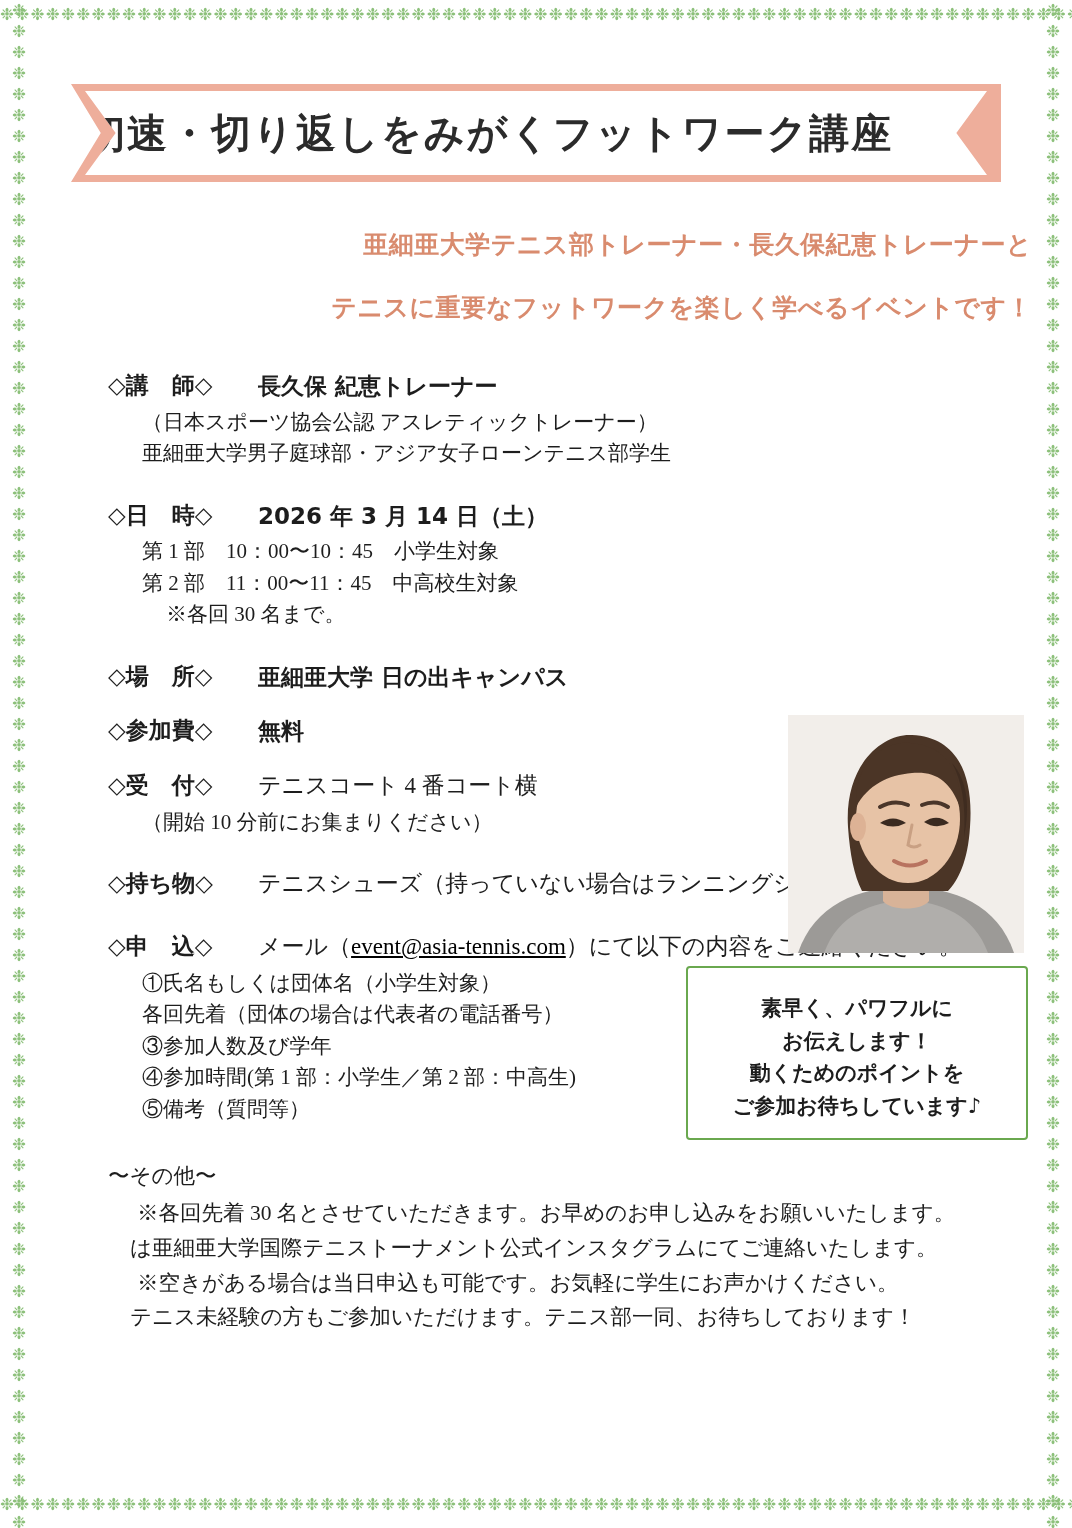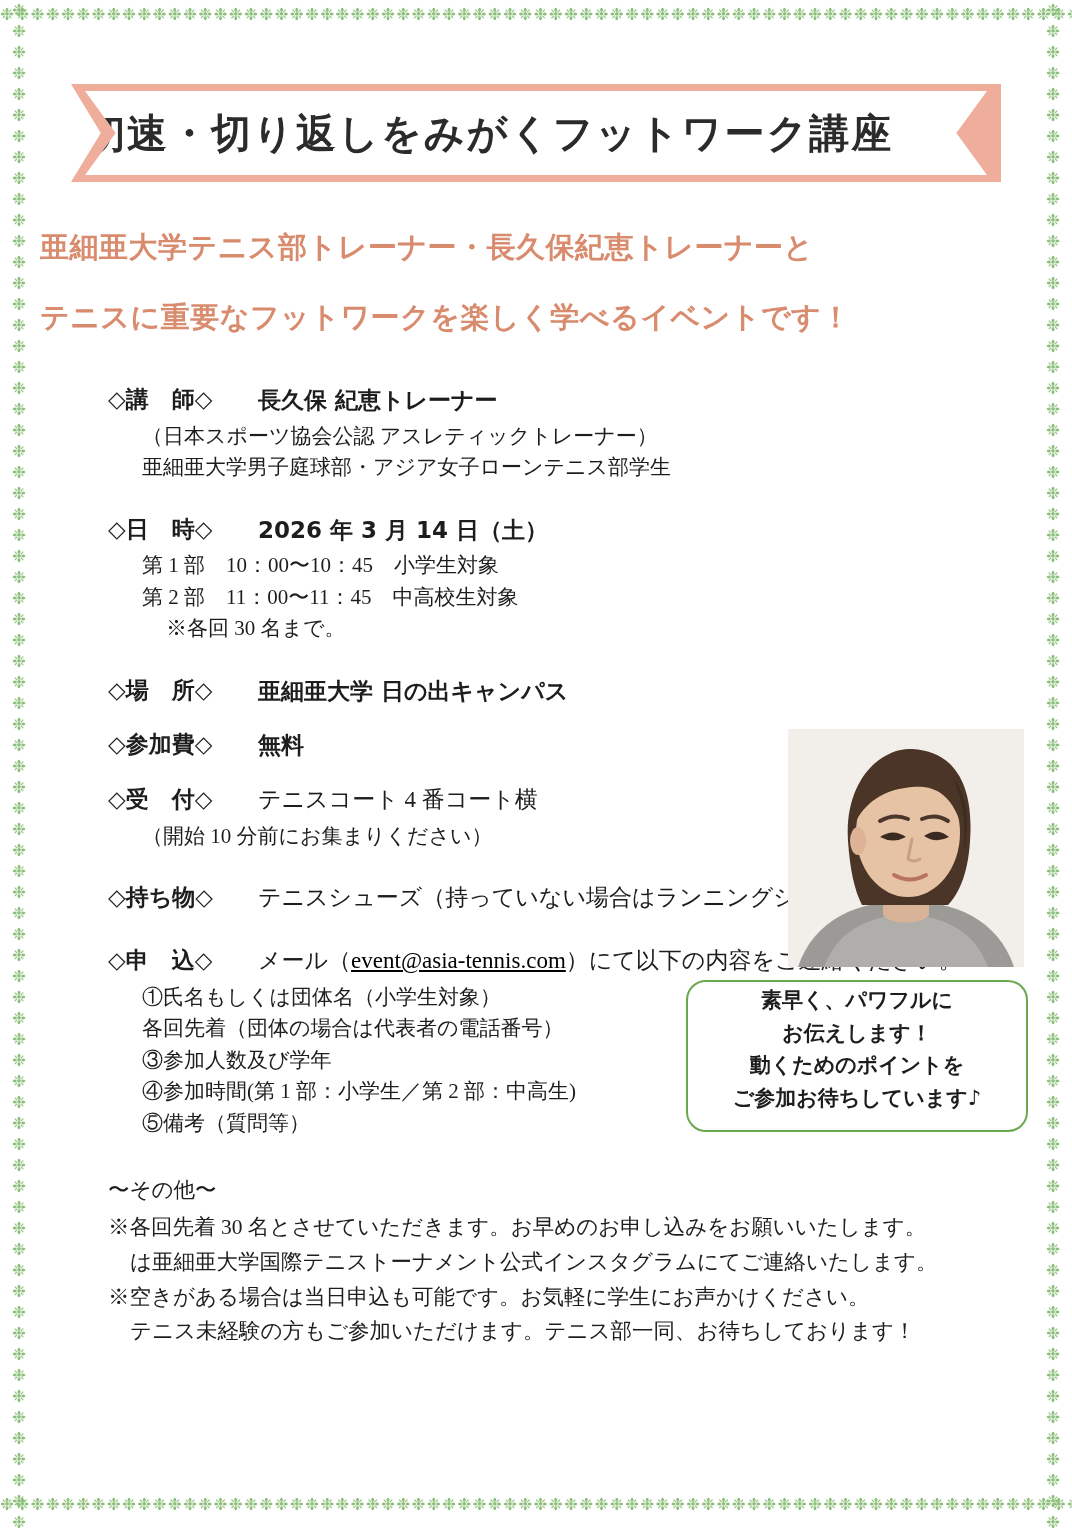--- a/index.html
+++ b/index.html
@@ -84,25 +84,25 @@
     font-family: "DejaVu Sans", sans-serif;
     font-weight: bold;
     font-size: 40px;
     letter-spacing: 2px;
     color: #2b2b2b;
     white-space: nowrap;
   }
 
   
   .lead {
-    text-align: left;
+    text-align: right;
     font-family: "DejaVu Sans", sans-serif;
     font-weight: bold;
     color: #d98b6e;
-    font-size: 29px;
+    font-size: 25px;
     letter-spacing: 0.5px;
   }
   .lead.l1 { margin-top: 46px; }
   .lead.l2 { margin-top: 30px; }
 
   
   .body-block {
     position: relative;
     margin-top: 46px;
     padding-left: 68px;
@@ -151,23 +151,23 @@
   }
   .portrait svg { display: block; }
 
   
   .speech {
     position: absolute;
     right: 4px;
     top: 596px;
     width: 318px;
     border: 2.5px solid #6aa84f;
-    border-radius: 20px;
+    border-radius: 4px;
     background: #ffffff;
-    padding: 2px 10px 16px 10px;
+    padding: 24px 10px 16px 10px;
     text-align: center;
     font-family: "DejaVu Sans", sans-serif;
     font-weight: bold;
     font-size: 21px;
     line-height: 1.55;
     color: #1d1d1d;
   }
 
   
   .maillink {
@@ -176,21 +176,21 @@
   }
 
   
   .other {
     margin-top: 34px;
     padding-left: 68px;
     font-size: 21.5px;
     line-height: 1.62;
   }
   .other .title { margin-bottom: 2px; }
-  .other .hang { padding-left: 22px; text-indent: -22px; }
+  .other .hang { padding-left: 22px; text-indent: -22px; margin-left: 29px; }
   .other .cont { padding-left: 22px; }
 </style>
 </head>
 <body>
 
 <div class="page">
 
   <div class="border-band border-top">❉❉❉❉❉❉❉❉❉❉❉❉❉❉❉❉❉❉❉❉❉❉❉❉❉❉❉❉❉❉❉❉❉❉❉❉❉❉❉❉❉❉❉❉❉❉❉❉❉❉❉❉❉❉❉❉❉❉❉❉❉❉❉❉❉❉❉❉❉❉❉❉❉❉❉❉❉❉❉❉</div>
   <div class="border-band border-bottom">❉❉❉❉❉❉❉❉❉❉❉❉❉❉❉❉❉❉❉❉❉❉❉❉❉❉❉❉❉❉❉❉❉❉❉❉❉❉❉❉❉❉❉❉❉❉❉❉❉❉❉❉❉❉❉❉❉❉❉❉❉❉❉❉❉❉❉❉❉❉❉❉❉❉❉❉❉❉❉❉</div>
   <div class="border-band border-left">❉❉❉❉❉❉❉❉❉❉❉❉❉❉❉❉❉❉❉❉❉❉❉❉❉❉❉❉❉❉❉❉❉❉❉❉❉❉❉❉❉❉❉❉❉❉❉❉❉❉❉❉❉❉❉❉❉❉❉❉❉❉❉❉❉❉❉❉❉❉❉❉❉❉❉❉❉❉❉❉</div>

